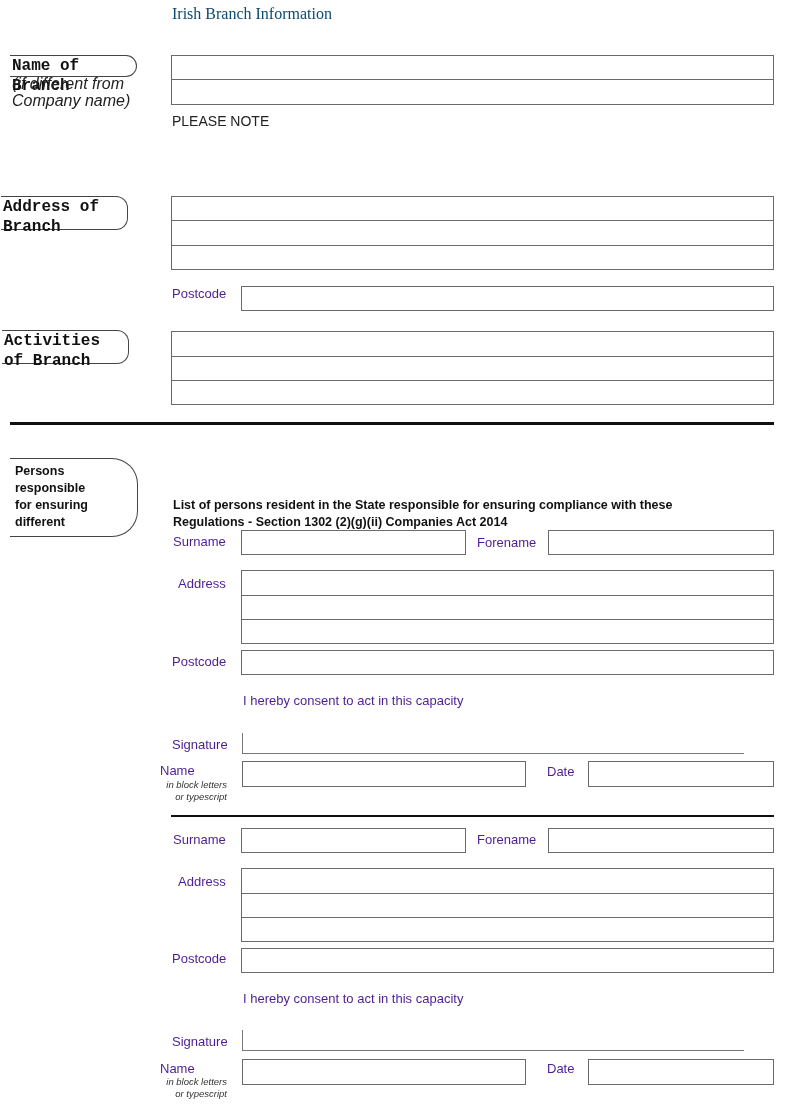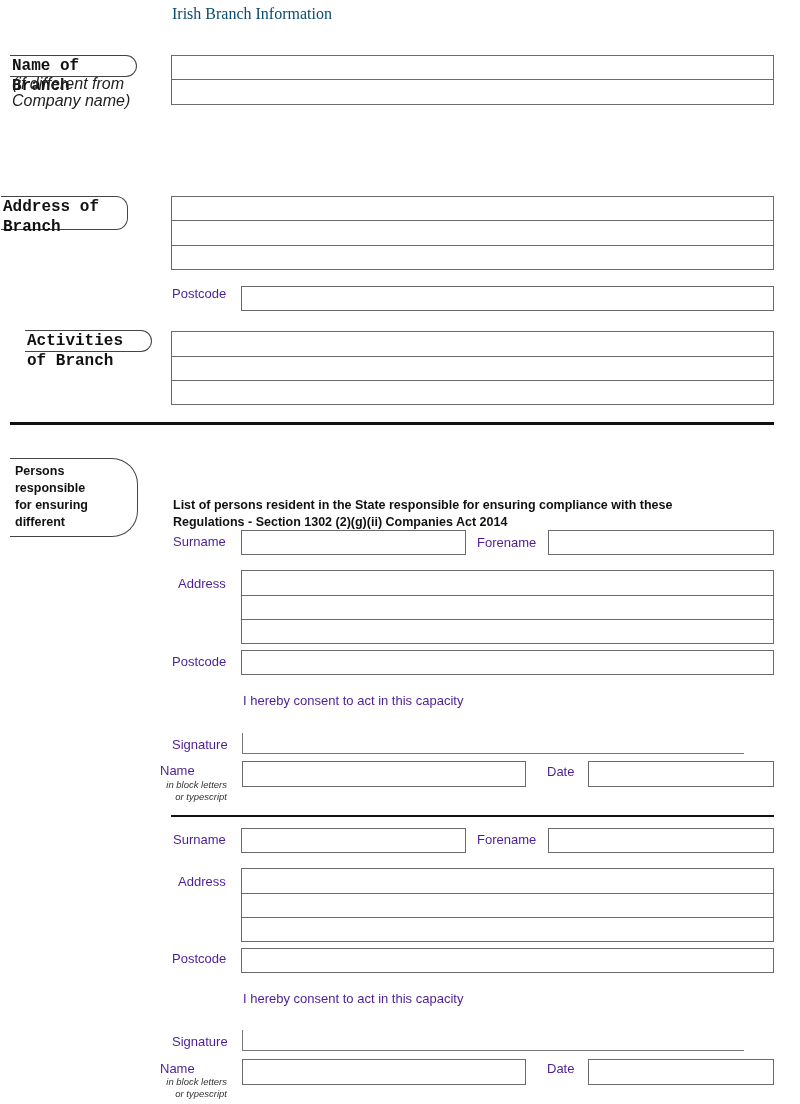--- a/index.html
+++ b/index.html
@@ -36,34 +36,35 @@
 <div class="abs" style="left:12px; top:75px; font-size:16px; font-style:italic; line-height:17px; color:#222;">
   <div>(if different from</div>
   <div>Company name)</div>
 </div>
 <div class="field" style="left:171px; top:55px; width:603px; height:50px;">
   <div class="row" style="height:24px;"></div>
   <div class="row" style="height:24px;"></div>
 </div>
 
 <div class="note">
+  <div>PLEASE NOTE</div>
 </div>
 
 <div class="tab" style="left:1px; top:196px; width:127px; height:34px; line-height:20px;">
   <span>Address of Branch</span>
 </div>
 <div class="field" style="left:171px; top:196px; width:603px; height:74px;">
   <div class="row" style="height:24px;"></div>
   <div class="row" style="height:25px;"></div>
   <div class="row" style="height:23px;"></div>
 </div>
 <div class="label" style="left:172px; top:286px;">Postcode</div>
 <div class="field" style="left:241px; top:286px; width:533px; height:25px;"></div>
 
-<div class="tab" style="left:25px; top:330px; width:127px; height:22px; line-height:20px;">
+<div class="tab" style="left:2px; top:330px; width:127px; height:34px; line-height:20px;">
   <span>Activities of Branch</span>
 </div>
 <div class="field" style="left:171px; top:331px; width:603px; height:74px;">
   <div class="row" style="height:25px;"></div>
   <div class="row" style="height:24px;"></div>
   <div class="row" style="height:23px;"></div>
 </div>
 
 <div class="hr-thick"></div>
 

